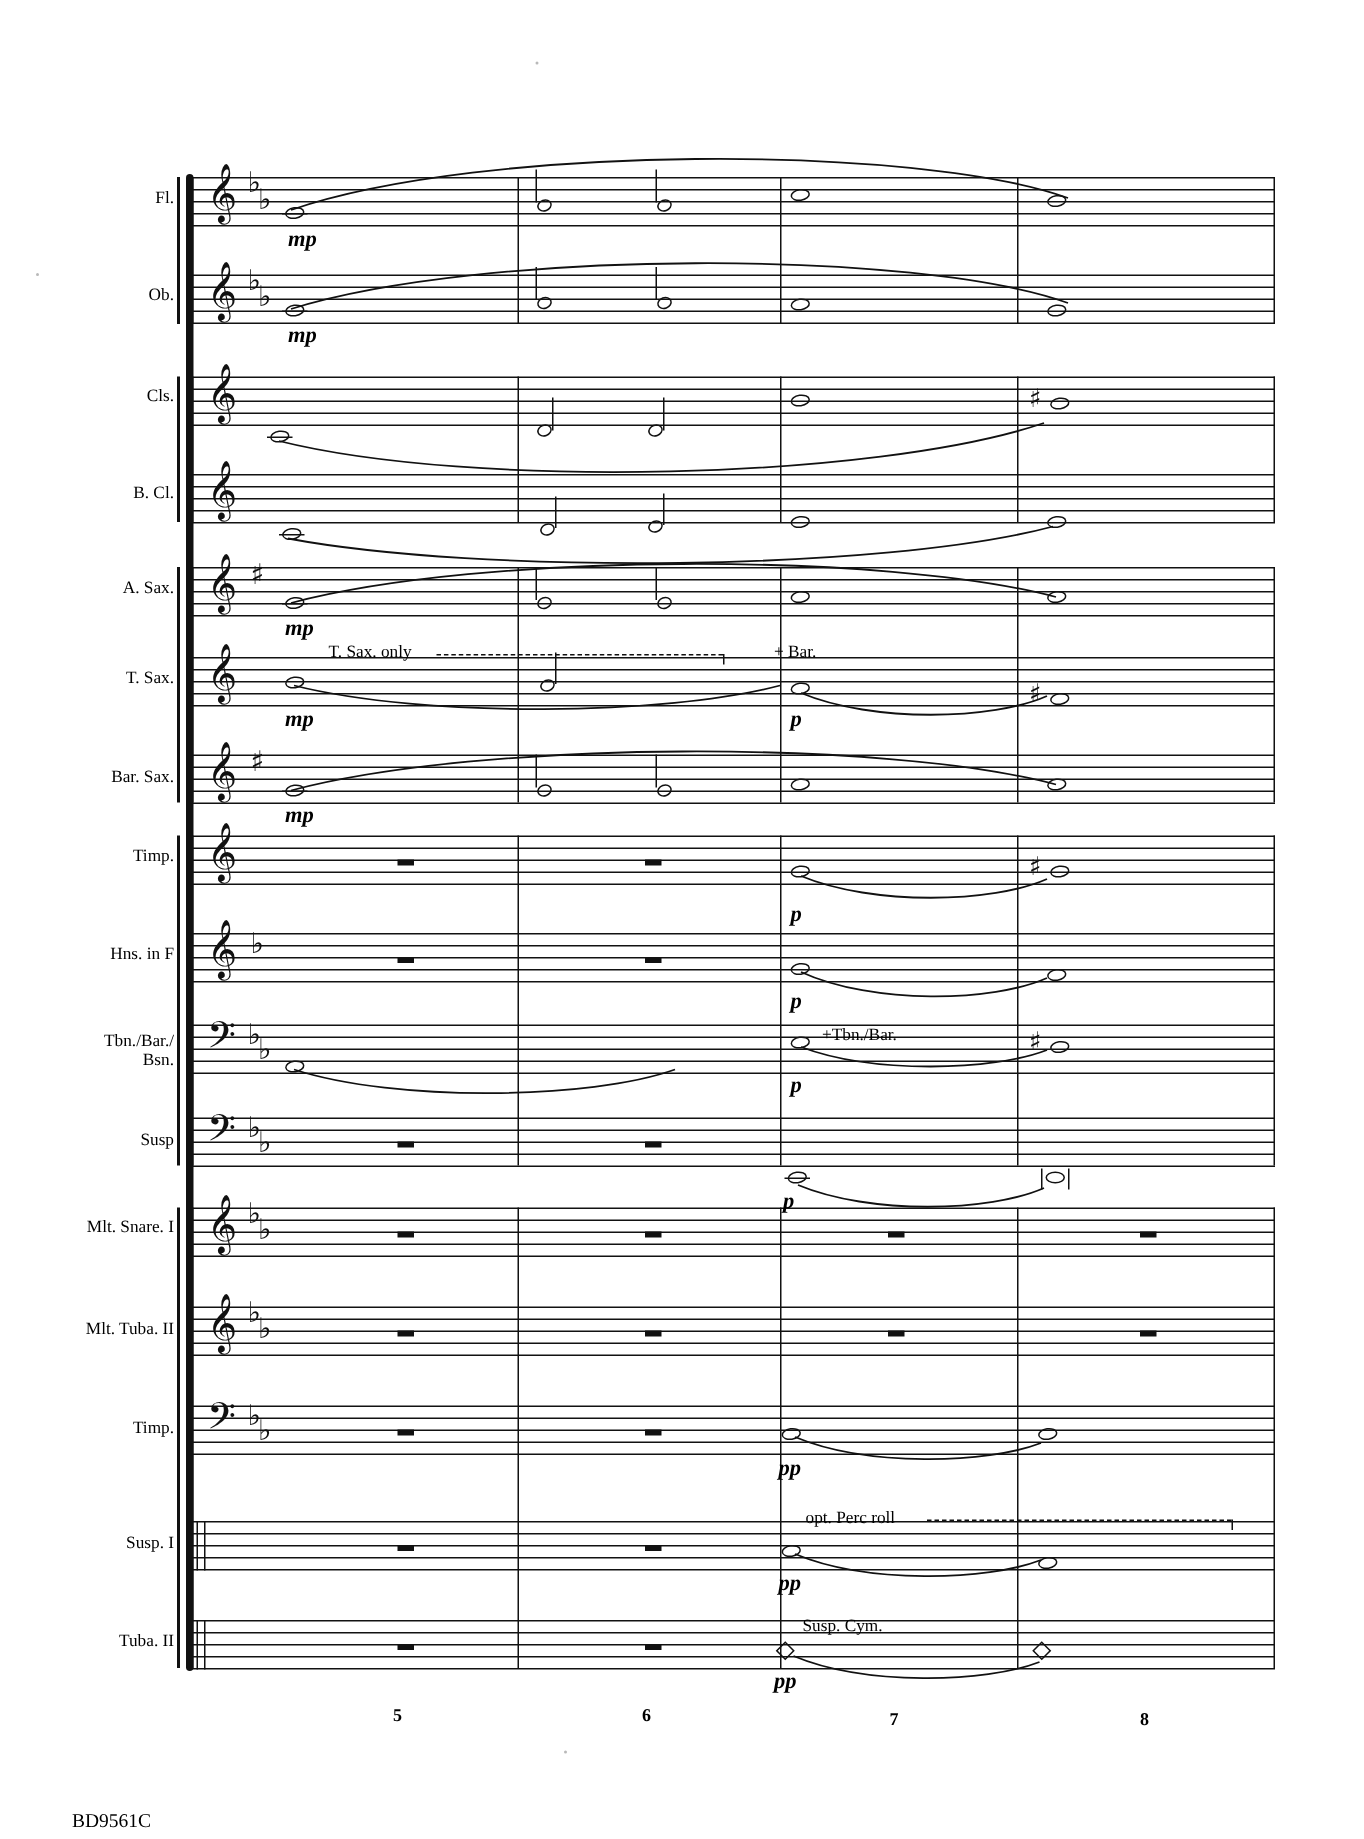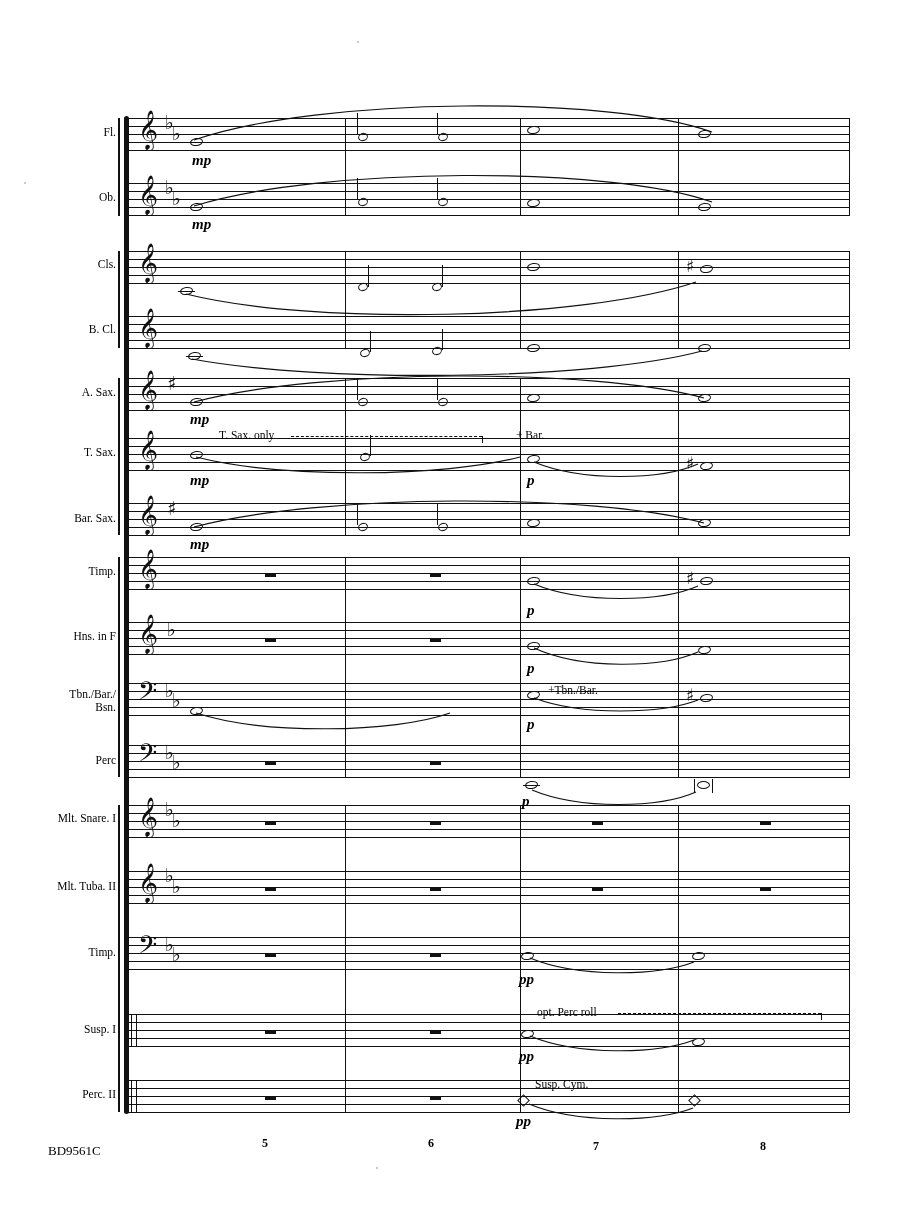--- a/index.html
+++ b/index.html
@@ -24,21 +24,21 @@
     top: 32px;
     left: 0;
     width: 909px;
     text-align: center;
     font-size: 12px;
     letter-spacing: .2px;
   }
   .plate {
     position: absolute;
     left: 48px;
-    top: 1143px;
+    top: 1206px;
     font-size: 13px;
     font-family: "Liberation Serif", serif;
   }
   
   .score {
     position: absolute;
     left: 0;
     top: 0;
     width: 909px;
     height: 1226px;
@@ -223,26 +223,26 @@
     <div class="stafflabel" style="left:36px; top:191px; width:80px;">Ob.</div>
     <div class="stafflabel" style="left:36px; top:258px; width:80px;">Cls.</div>
     <div class="stafflabel" style="left:36px; top:323px; width:80px;">B. Cl.</div>
     <div class="stafflabel" style="left:36px; top:386px; width:80px;">A. Sax.</div>
     <div class="stafflabel" style="left:36px; top:446px; width:80px;">T. Sax.</div>
     <div class="stafflabel" style="left:30px; top:512px; width:86px;">Bar. Sax.</div>
     <div class="stafflabel" style="left:36px; top:565px; width:80px;">Timp.</div>
     <div class="stafflabel" style="left:30px; top:630px; width:86px;">Hns. in F</div>
     <div class="stafflabel" style="left:22px; top:688px; width:94px;">Tbn./Bar./
 Bsn.</div>
-    <div class="stafflabel" style="left:36px; top:754px; width:80px;">Perc</div>
+    <div class="stafflabel" style="left:36px; top:754px; width:80px;">Susp</div>
     <div class="stafflabel" style="left:26px; top:812px; width:90px;">Mlt. Snare. I</div>
     <div class="stafflabel" style="left:22px; top:880px; width:94px;">Mlt. Tuba. II</div>
     <div class="stafflabel" style="left:36px; top:946px; width:80px;">Timp.</div>
     <div class="stafflabel" style="left:36px; top:1023px; width:80px;">Susp. I</div>
-    <div class="stafflabel" style="left:36px; top:1088px; width:80px;">Perc. II</div>
+    <div class="stafflabel" style="left:36px; top:1088px; width:80px;">Tuba. II</div>
 
     <div class="staff" style="top:118px;">
         <div class="ln"></div>
         <div class="ln"></div>
         <div class="ln"></div>
         <div class="ln"></div>
         <div class="ln"></div>
       </div>
     <div class="staff" style="top:183px;">
         <div class="ln"></div>

